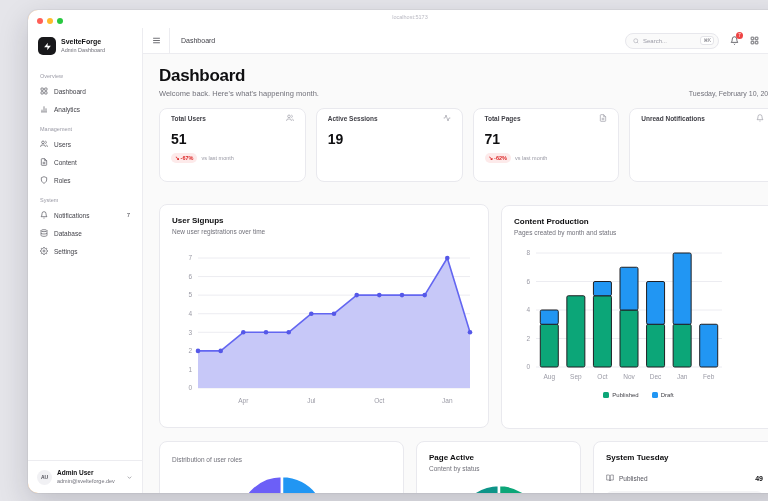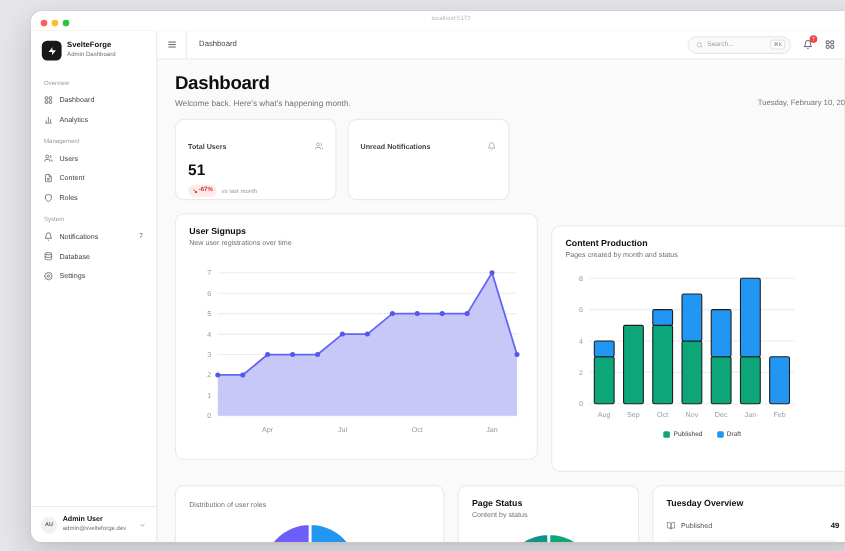--- a/index.html
+++ b/index.html
@@ -57,32 +57,32 @@
 
   .content { flex:1; padding:12px 16px; overflow:hidden; }
   .page-head { display:flex; align-items:flex-end; justify-content:space-between; }
   .page-title { font-size:17px; font-weight:bold; color:#0f0f11; letter-spacing:-0.3px; }
   .page-sub { font-size:7.5px; color:#71717a; margin-top:3px; }
   .page-date { font-size:7px; color:#71717a; padding-bottom:1px; }
 
   .card { background:#fff; border:1px solid #e9e9ee; border-radius:8px; }
 
   .stats { display:grid; grid-template-columns:repeat(4,1fr); gap:10px; margin-top:10px; }
-  .stat-card { padding:20px 11px; height:74px; }
+  .stat-card { padding:5px 11px; height:74px; }
   .stat-head { display:flex; justify-content:space-between; align-items:center; }
   .stat-label { font-size:6.5px; font-weight:bold; color:#3f3f46; }
   .stat-head svg { width:8px; height:8px; color:#9a9aa5; flex:none; }
   .stat-value { font-size:14px; font-weight:bold; color:#0f0f11; margin-top:9px; }
   .stat-delta { display:flex; align-items:center; gap:4px; margin-top:6px; }
   .delta-pill { background:#fdeaea; color:#dc2626; font-size:5.5px; font-weight:bold; border-radius:7px; padding:2px 4px; display:flex; gap:1px; }
   .delta-note { font-size:5.5px; color:#9a9aa5; }
 
   .charts { display:flex; gap:12px; margin-top:12px; }
   .chart-card { padding:11px 12px; height:224px; }
-  .signups-card { width:330px; flex:none; }
+  .signups-card { width:330px; flex:none;margin-top:10px; }
   .production-card { flex:1; min-width:0;margin-top:11px; }
   .card-title { font-size:8px; font-weight:bold; color:#0f0f11; }
   .card-sub { font-size:6.5px; color:#71717a; margin-top:3px; }
   .chart-body { margin-top:7px; }
   .legend { display:flex; justify-content:center; gap:13px; margin-top:3px; }
   .legend-item { display:flex; align-items:center; gap:3px; font-size:6px; color:#3f3f46; }
   .legend-swatch { width:6px; height:6px; border-radius:1.5px; }
 
   .bottom { display:flex; gap:12px; margin-top:12px; }
   .bottom .card { padding:11px 12px; height:140px; }
@@ -261,20 +261,46 @@
                   <path d="M16 21v-2a4 4 0 0 0-4-4H6a4 4 0 0 0-4 4v2"></path>
                   <circle cx="9" cy="7" r="4"></circle>
                   <path d="M22 21v-2a4 4 0 0 0-3-3.87M16 3.13a4 4 0 0 1 0 7.75"></path>
                 </svg>
             </div>
             <div class="stat-value">51</div>
             <div class="stat-delta">
               <span class="delta-pill">
                   <span>↘</span>
                   <span>-67%</span>
+                </span>
+              <span class="delta-note">vs last month</span>
+            </div>
+          </div>
+          <div class="card stat-card">
+            <div class="stat-head">
+              <span class="stat-label">Active Sessions</span>
+              <svg viewBox="0 0 24 24" fill="none" stroke="currentColor" stroke-width="2">
+                  <path d="M22 12h-4l-3 9L9 3l-3 9H2"></path>
+                </svg>
+            </div>
+            <div class="stat-value">19</div>
+          </div>
+          <div class="card stat-card">
+            <div class="stat-head">
+              <span class="stat-label">Total Pages</span>
+              <svg viewBox="0 0 24 24" fill="none" stroke="currentColor" stroke-width="2">
+                  <path d="M14 2H6a2 2 0 0 0-2 2v16a2 2 0 0 0 2 2h12a2 2 0 0 0 2-2V8z"></path>
+                  <path d="M14 2v6h6M16 13H8M16 17H8"></path>
+                </svg>
+            </div>
+            <div class="stat-value">71</div>
+            <div class="stat-delta">
+              <span class="delta-pill">
+                  <span>↘</span>
+                  <span>-62%</span>
                 </span>
               <span class="delta-note">vs last month</span>
             </div>
           </div>
           <div class="card stat-card">
             <div class="stat-head">
               <span class="stat-label">Unread Notifications</span>
               <svg viewBox="0 0 24 24" fill="none" stroke="currentColor" stroke-width="2">
                   <path d="M18 8A6 6 0 0 0 6 8c0 7-3 9-3 9h18s-3-2-3-9"></path>
                   <path d="M13.73 21a2 2 0 0 1-3.46 0"></path>
@@ -380,32 +406,32 @@
           <div class="card roles-card">
             <div class="card-sub">Distribution of user roles</div>
             <div class="pie-wrap">
                 <svg width="96" height="96" viewBox="0 0 96 96">
                   <path d="M 48 48 L 4.00 48.00 A 44 44 0 0 1 48.00 4.00 Z" fill="#6c5ff7" stroke="#ffffff" stroke-width="2.5" stroke-linejoin="round"></path>
                   <path d="M 48 48 L 48.00 4.00 A 44 44 0 0 1 86.56 69.20 Z" fill="#2196f3" stroke="#ffffff" stroke-width="2.5" stroke-linejoin="round"></path>
                 </svg>
               </div>
           </div>
           <div class="card status-card">
-            <div class="card-title">Page Status</div>
+            <div class="card-title">Page Active</div>
             <div class="card-sub">Content by status</div>
             <div class="pie-wrap">
                 <svg width="96" height="96" viewBox="0 0 96 96">
                   <path d="M 48 48 L 4.00 48.00 A 44 44 0 0 1 6.15 34.40 Z" fill="#2196f3" stroke="#ffffff" stroke-width="2.5" stroke-linejoin="round"></path>
                   <path d="M 48 48 L 6.15 34.40 A 44 44 0 0 1 48.00 4.00 Z" fill="#0d9488" stroke="#ffffff" stroke-width="2.5" stroke-linejoin="round"></path>
                   <path d="M 48 48 L 48.00 4.00 A 44 44 0 0 1 48.00 92.00 Z" fill="#0ca678" stroke="#ffffff" stroke-width="2.5" stroke-linejoin="round"></path>
                 </svg>
               </div>
           </div>
           <div class="card overview-card">
-            <div class="card-title">Tuesday Overview</div>
+            <div class="card-title">System Tuesday</div>
             <div class="overview-row">
               <svg viewBox="0 0 24 24" fill="none" stroke="currentColor" stroke-width="2">
                   <path d="M2 3h6a4 4 0 0 1 4 4v14a3 3 0 0 0-3-3H2z"></path>
                   <path d="M22 3h-6a4 4 0 0 0-4 4v14a3 3 0 0 1 3-3h7z"></path>
                 </svg>
               <span>Published</span>
               <span class="overview-value">49</span>
             </div>
             <div class="overview-ghost"></div>
           </div>

